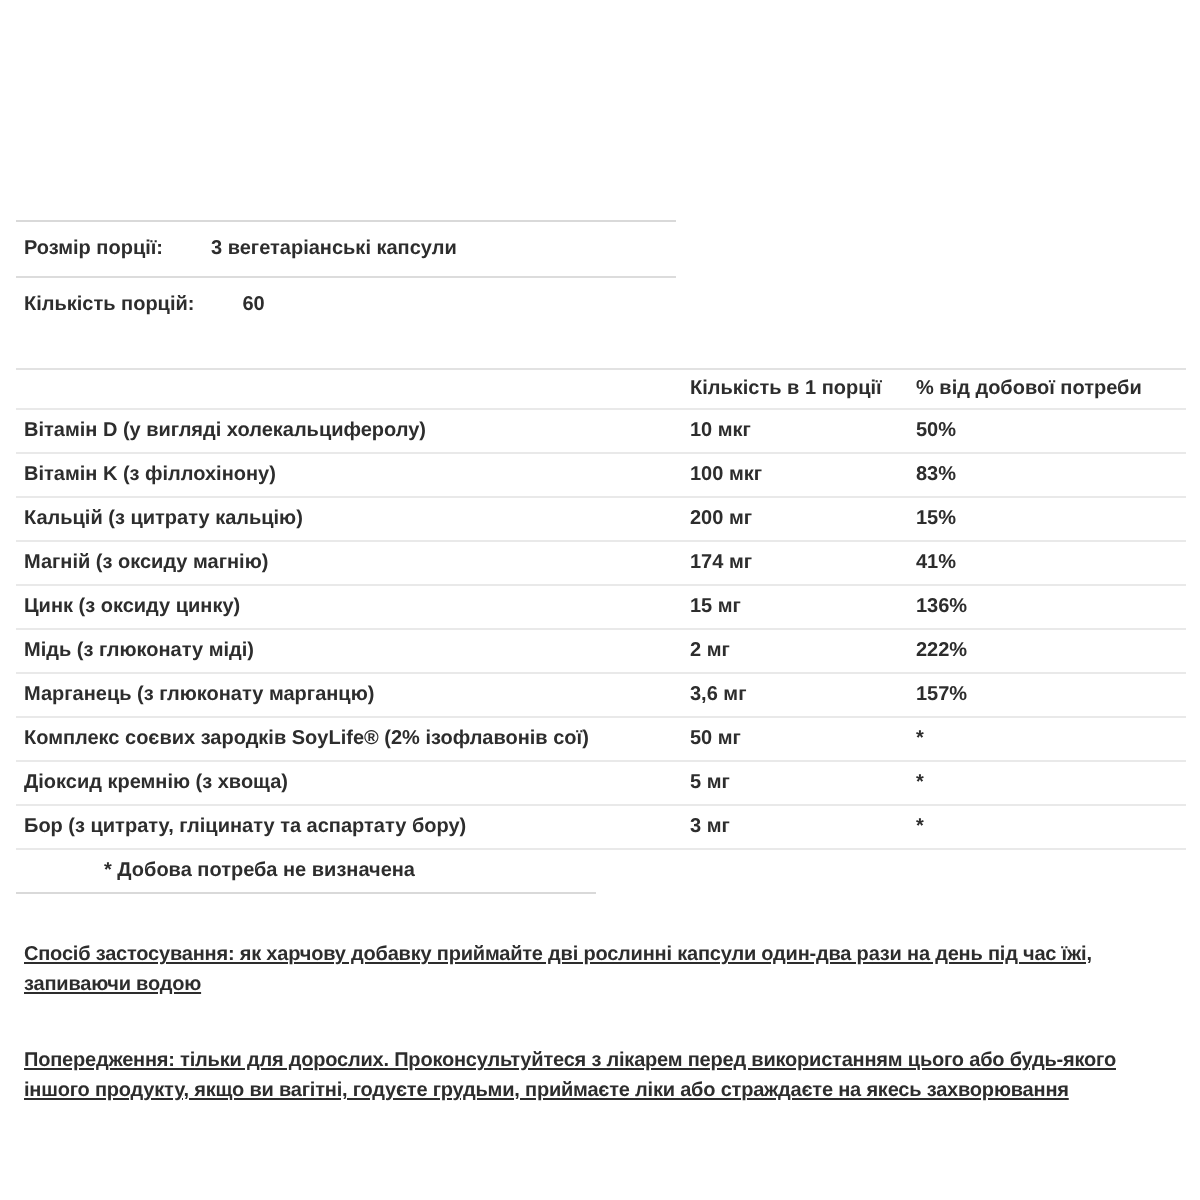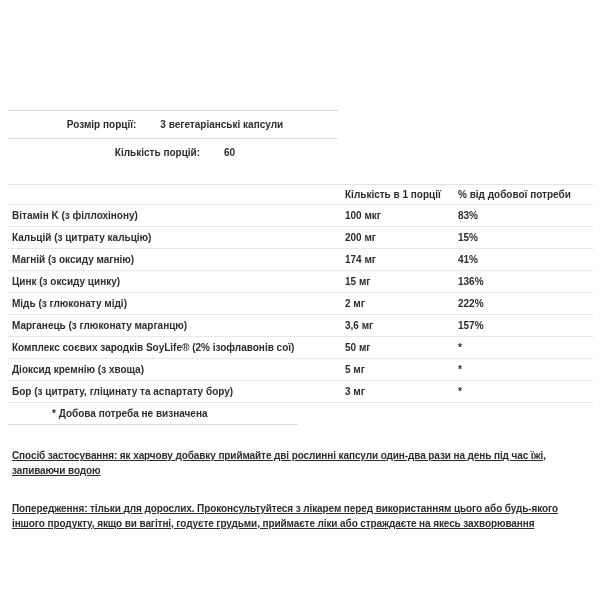--- a/index.html
+++ b/index.html
@@ -27,21 +27,20 @@
     width: 330px;
     border-top: 1px solid #d9d9d9;
   }
   .serving-row {
     display: flex;
     align-items: center;
     gap: 24px;
     height: 27px;
     padding-left: 4px;
     font-size: 10px;
-    justify-content: center;
   }
   .serving-row.rule {
     border-bottom: 1px solid #dcdcdc;
   }
   
   .facts {
     width: 585px;
     border-top: 1px solid #e2e2e2;
     margin-top: 18px;
   }
@@ -101,20 +100,25 @@
     </div>
 
   <div class="facts">
     <div class="frow header">
       <span class="c-name"></span>
       <span class="c-amount">Кількість в 1 порції</span>
       <span class="c-dv">% від добової потреби</span>
     </div>
     <div>
 
+        <div class="frow">
+          <span class="c-name">Вітамін D (у вигляді холекальциферолу)</span>
+          <span class="c-amount">10 мкг</span>
+          <span class="c-dv">50%</span>
+        </div>
 
         <div class="frow">
           <span class="c-name">Вітамін K (з філлохінону)</span>
           <span class="c-amount">100 мкг</span>
           <span class="c-dv">83%</span>
         </div>
 
         <div class="frow">
           <span class="c-name">Кальцій (з цитрату кальцію)</span>
           <span class="c-amount">200 мг</span>

